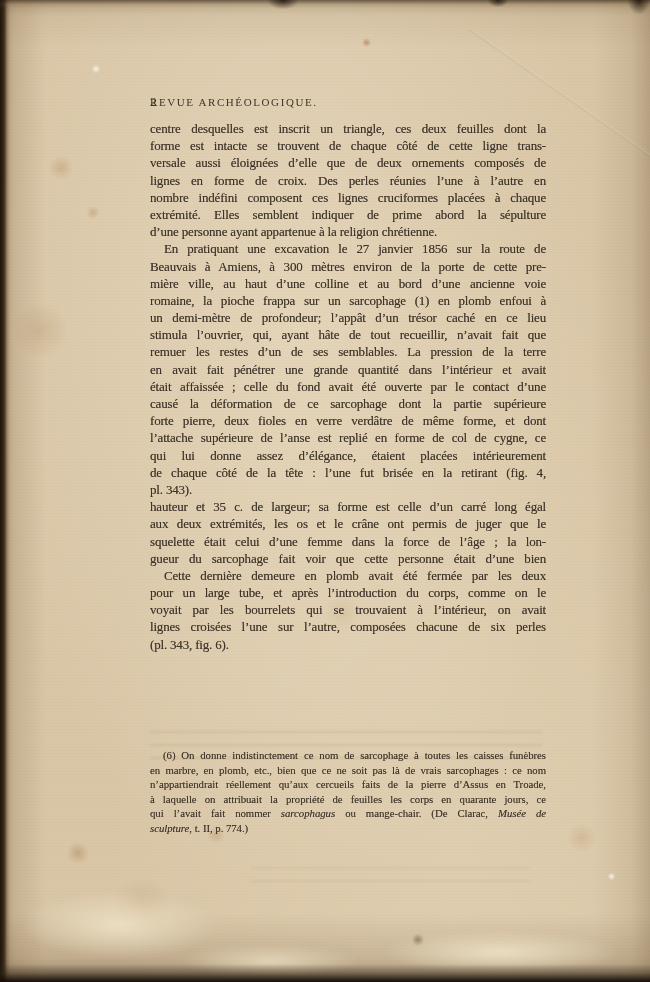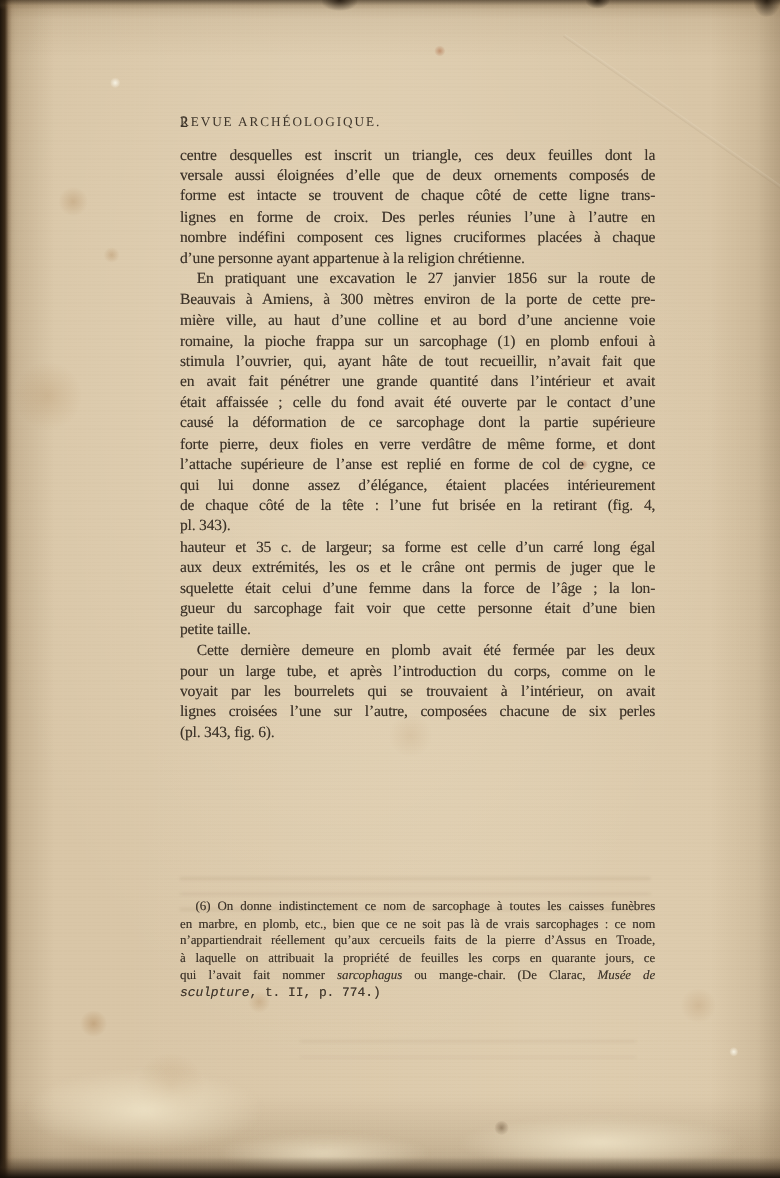--- a/index.html
+++ b/index.html
@@ -38,21 +38,21 @@
   .textblock{position:absolute;left:150px;top:120px;width:396px;color:var(--ink,#3d342a);
     text-shadow:0 0 0.4px rgba(62,50,38,0.55);}
   .line{height:17.2px;line-height:17.2px;font-size:13px;letter-spacing:-0.18px;
     text-align:justify;text-align-last:justify;white-space:nowrap;overflow:visible;}
   .line.last{text-align-last:left;}
   .line.indent{text-indent:14px;}
   .footnote{position:absolute;left:150px;top:748px;width:396px;color:var(--ink,#3d342a);
     text-shadow:0 0 0.3px rgba(62,50,38,0.5);}
   .fline{height:14.6px;line-height:14.6px;font-size:10.8px;letter-spacing:-0.05px;
     text-align:justify;text-align-last:justify;white-space:nowrap;}
-  .fline.last{text-align-last:left;font-family:Liberation Mono, monospace;}
+  .fline.last{text-align-last:left;}
   .fline.indent{text-indent:13px;}
   .fline i{font-style:italic;}
 </style>
 </head>
 <body>
 
 <div id="stage">
   <div class="paper"></div>
   <div class="grain"></div>
 
@@ -85,47 +85,49 @@
   <div class="edge-bottom"></div>
 
   <div class="header">
     <span class="pageno">2</span>
     <span class="runtitle">REVUE ARCHÉOLOGIQUE.</span>
   </div>
 
   <div class="textblock">
       <div class="paragraph">
         <div class="line">centre desquelles est inscrit un triangle, ces deux feuilles dont la</div>
+        <div class="line">forme est intacte se trouvent de chaque côté de cette ligne trans-</div>
         <div class="line">versale aussi éloignées d’elle que de deux ornements composés de</div>
-        <div class="line">forme est intacte se trouvent de chaque côté de cette ligne trans-</div>
         <div class="line">lignes en forme de croix. Des perles réunies l’une à l’autre en</div>
         <div class="line">nombre indéfini composent ces lignes cruciformes placées à chaque</div>
+        <div class="line">extrémité. Elles semblent indiquer de prime abord la sépulture</div>
         <div class="line last">d’une personne ayant appartenue à la religion chrétienne.</div>
       </div>
       <div class="paragraph">
         <div class="line indent">En pratiquant une excavation le 27 janvier 1856 sur la route de</div>
         <div class="line">Beauvais à Amiens, à 300 mètres environ de la porte de cette pre-</div>
         <div class="line">mière ville, au haut d’une colline et au bord d’une ancienne voie</div>
         <div class="line">romaine, la pioche frappa sur un sarcophage (1) en plomb enfoui à</div>
+        <div class="line">un demi-mètre de profondeur; l’appât d’un trésor caché en ce lieu</div>
         <div class="line">stimula l’ouvrier, qui, ayant hâte de tout recueillir, n’avait fait que</div>
+        <div class="line">remuer les restes d’un de ses semblables. La pression de la terre</div>
         <div class="line">en avait fait pénétrer une grande quantité dans l’intérieur et avait</div>
         <div class="line">était affaissée ; celle du fond avait été ouverte par le contact d’une</div>
         <div class="line">causé la déformation de ce sarcophage dont la partie supérieure</div>
         <div class="line">forte pierre, deux fioles en verre verdâtre de même forme, et dont</div>
         <div class="line">l’attache supérieure de l’anse est replié en forme de col de cygne, ce</div>
         <div class="line">qui lui donne assez d’élégance, étaient placées intérieurement</div>
         <div class="line">de chaque côté de la tête : l’une fut brisée en la retirant (fig. 4,</div>
         <div class="line last">pl. 343).</div>
       </div>
       <div class="paragraph">
         <div class="line">hauteur et 35 c. de largeur; sa forme est celle d’un carré long égal</div>
         <div class="line">aux deux extrémités, les os et le crâne ont permis de juger que le</div>
         <div class="line">squelette était celui d’une femme dans la force de l’âge ; la lon-</div>
         <div class="line">gueur du sarcophage fait voir que cette personne était d’une bien</div>
-        <div class="line last">petite taille.</div>
       </div>
       <div class="paragraph">
         <div class="line indent">Cette dernière demeure en plomb avait été fermée par les deux</div>
         <div class="line">pour un large tube, et après l’introduction du corps, comme on le</div>
         <div class="line">voyait par les bourrelets qui se trouvaient à l’intérieur, on avait</div>
         <div class="line">lignes croisées l’une sur l’autre, composées chacune de six perles</div>
         <div class="line last">(pl. 343, fig. 6).</div>
       </div>
     </div>
 

